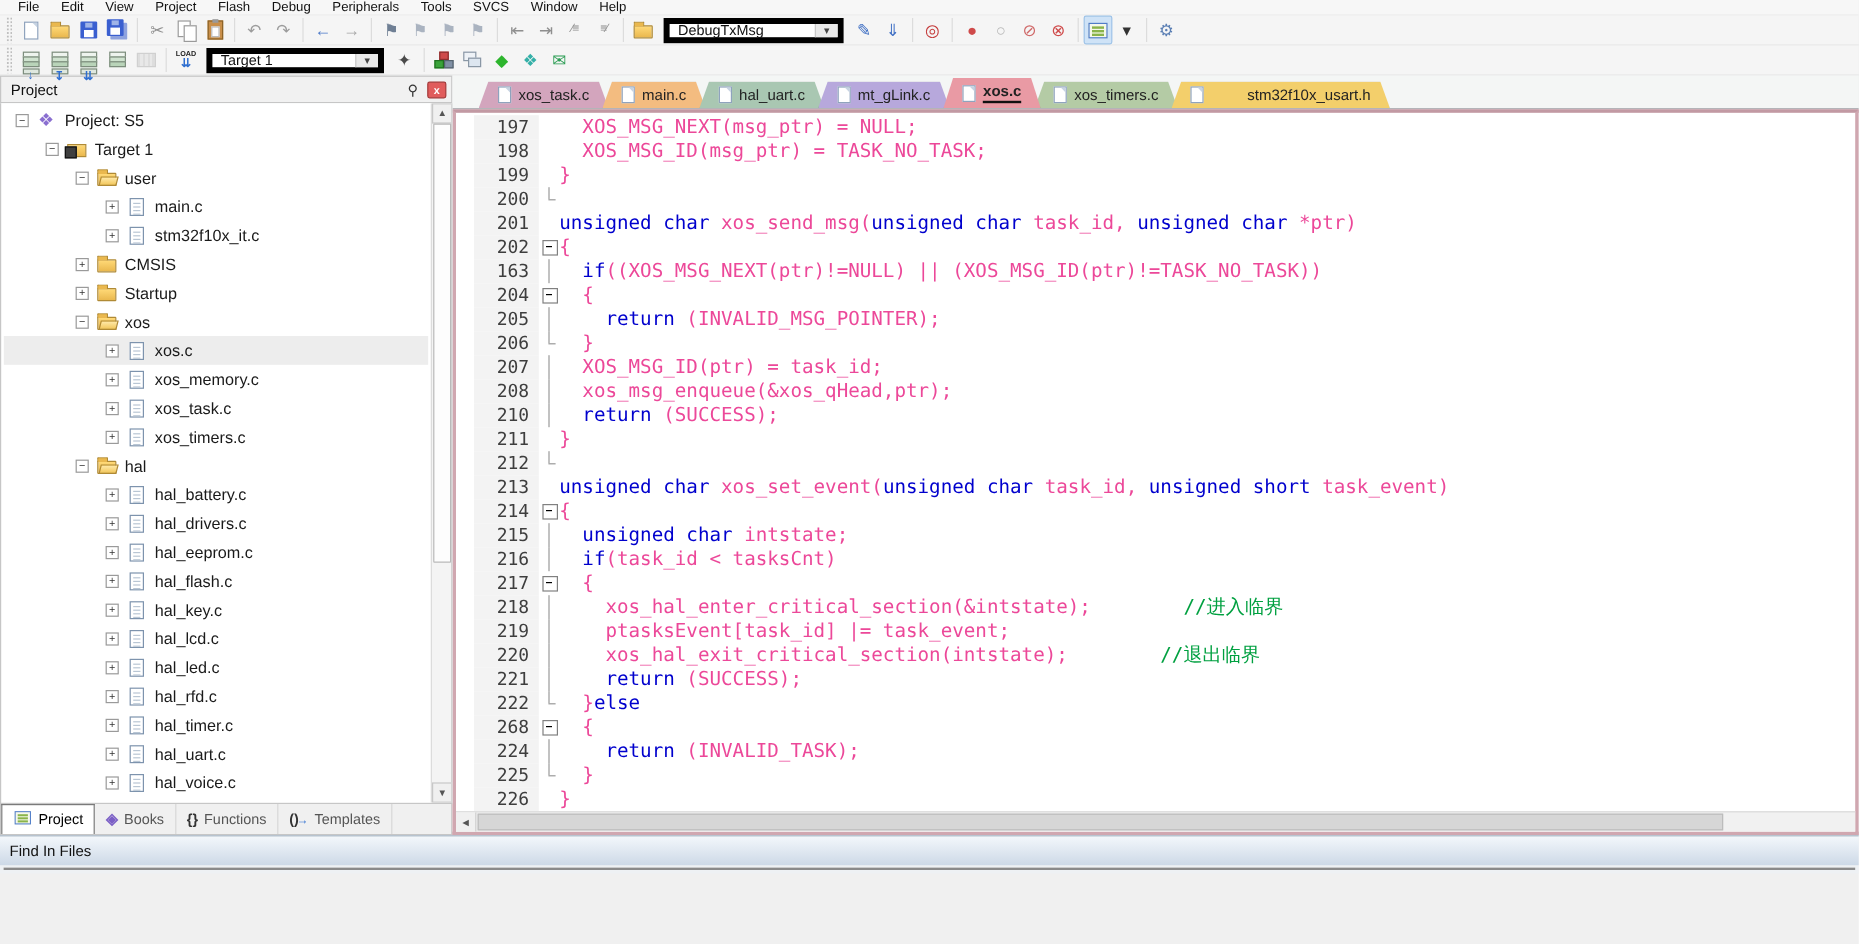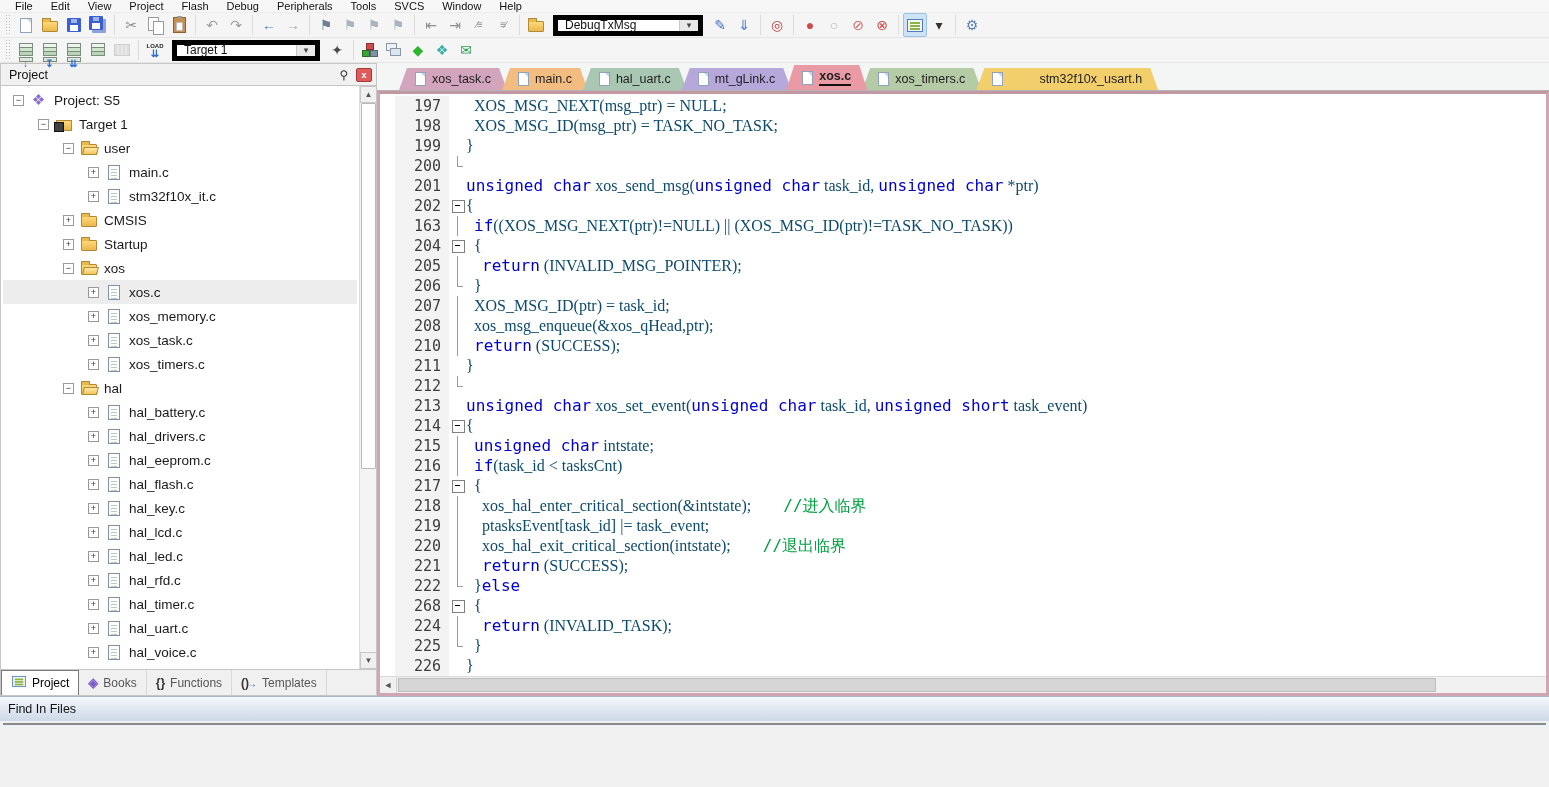--- a/index.html
+++ b/index.html
@@ -120,21 +120,21 @@
   .lnum { width:54px; flex:none; align-self:stretch; background:#f3f3f3; color:#3e3e3e; text-align:right;
           padding-right:8px; font-size:15px; line-height:20px; }
   .fm { width:17px; flex:none; align-self:stretch; position:relative; }
   .fm.vline::before { content:""; position:absolute; left:8px; top:0; bottom:0; width:1px; background:#9a9a9a; }
   .fm.tick::before { content:""; position:absolute; left:8px; top:0; height:10px; width:1px; background:#9a9a9a; }
   .fm.tick::after { content:""; position:absolute; left:8px; top:10px; width:6px; height:1px; background:#9a9a9a; }
   .fm.box::before { content:""; position:absolute; left:3px; top:4px; width:11px; height:11px; border:1px solid #808080; background:#fff; }
   .fm.box::after { content:""; position:absolute; left:6px; top:9px; width:5px; height:1px; background:#000; }
   .ct { white-space:pre; line-height:20px; }
   .ct span { white-space:pre; }
-  .sc { color:#0c4a6e;font-family:Liberation Serif, serif; }
+  .sc { color:#ec4899; }
   .sk { color:#0000cd; }
   .sm { color:#00a040; }
   .hscroll { height:17px; flex:none; background:#f1f1f1; border-top:1px solid #dadada; position:relative; }
   .hs-left { position:absolute; left:0; top:0; width:17px; height:16px; background:#f0f0f0; border-right:1px solid #cfcfcf;
              font-size:9px; color:#555; text-align:center; line-height:16px; }
   .hs-thumb { position:absolute; left:18px; right:110px; top:1px; height:14px; background:#d6d6d6; border:1px solid #bcbcbc; }
 
   
   .find-panel { flex:1; display:flex; flex-direction:column; background:#eef1f4; }
   .find-header { height:25px; background:linear-gradient(#f3f7fb,#cdd9e7); border-top:1px solid #aab8c6;

